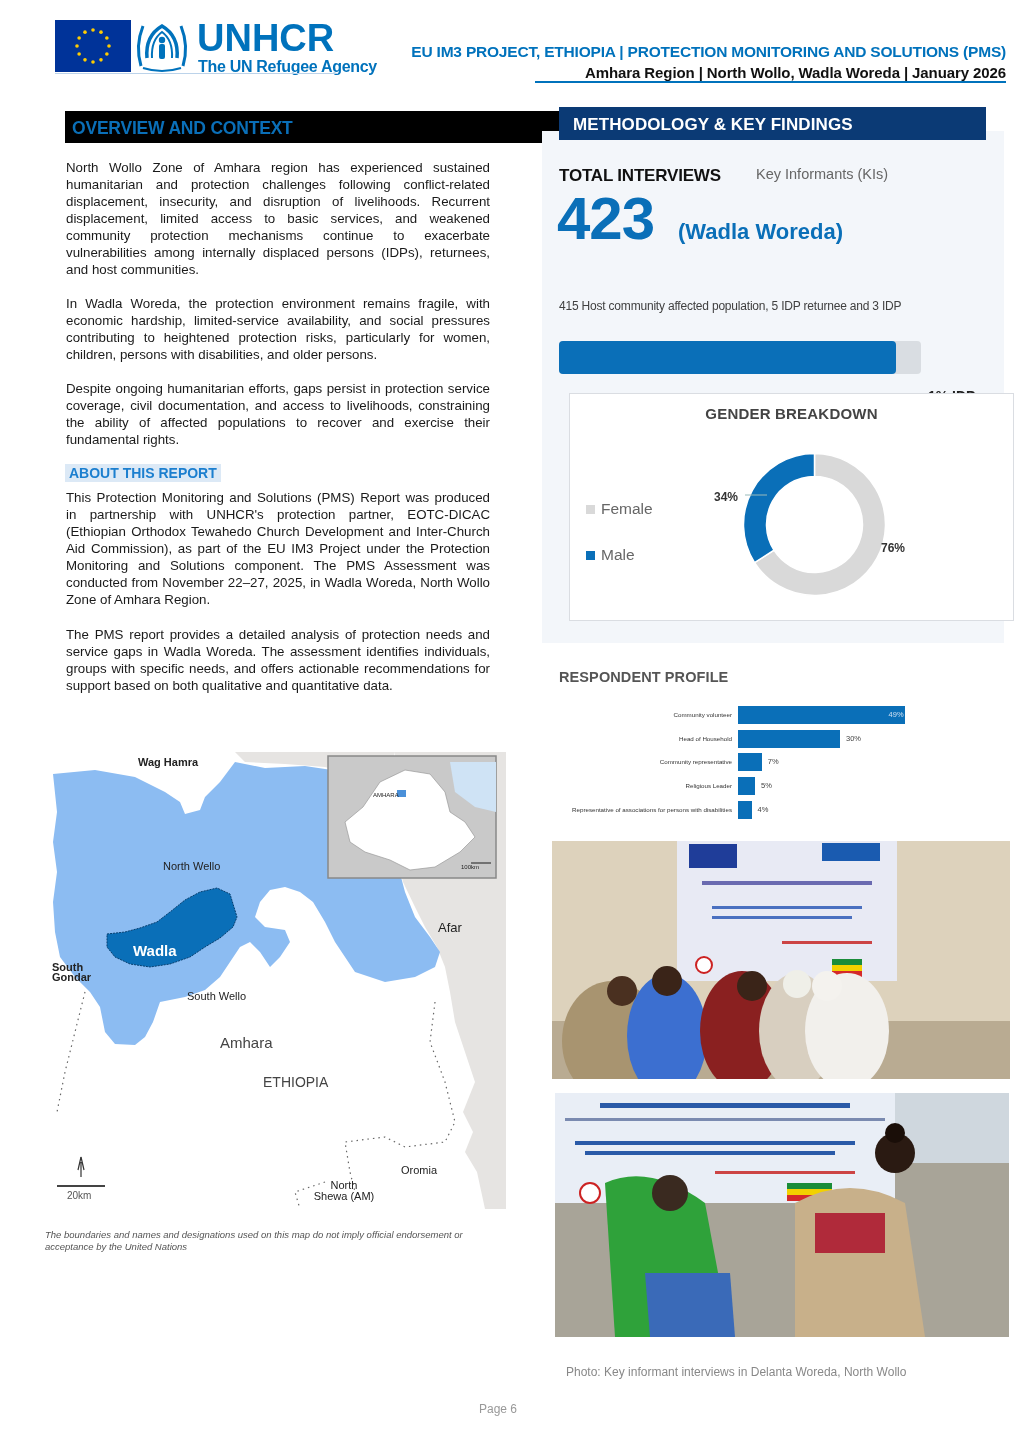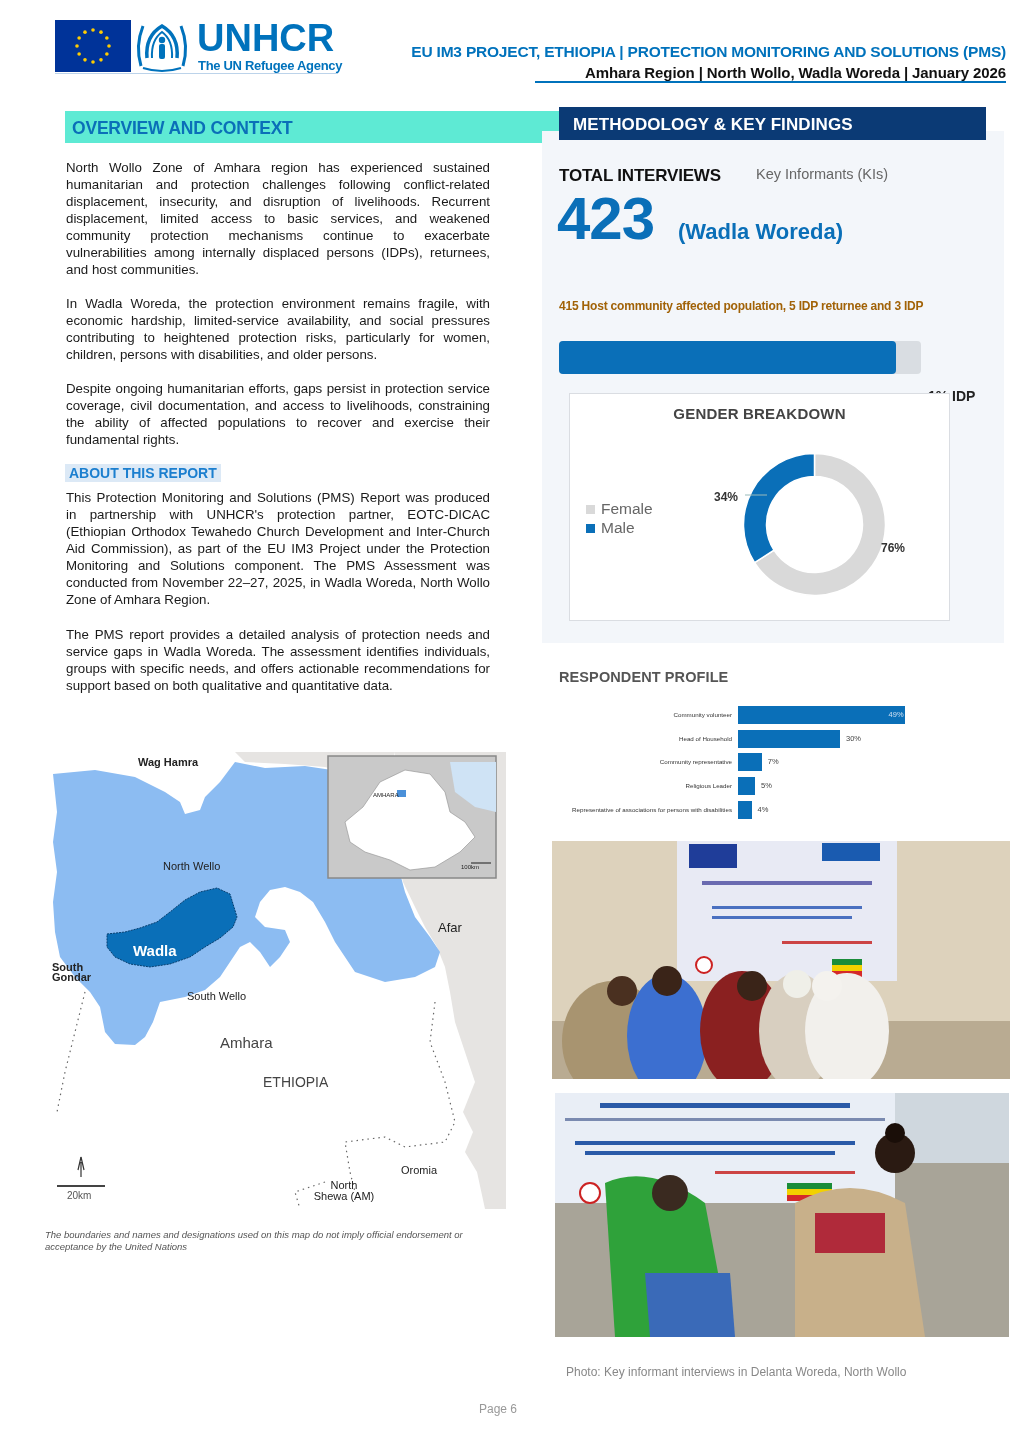--- a/index.html
+++ b/index.html
@@ -4,28 +4,28 @@
 <style>
   * { box-sizing: border-box; margin: 0; padding: 0; }
   html, body { width: 1024px; height: 1448px; background: #ffffff; }
   body { position: relative; font-family: "Liberation Sans", sans-serif; color: #222; overflow: hidden; }
 
   
   .eu-flag { position: absolute; left: 55px; top: 20px; width: 76px; height: 52px; background: #003399; }
   .eu-flag svg { width: 100%; height: 100%; }
   .unhcr-emblem { position: absolute; left: 133px; top: 18px; width: 58px; height: 56px; }
   .unhcr-word { position: absolute; left: 197px; top: 18px; font-family: "Liberation Sans", sans-serif; font-weight: bold; font-size: 38px; color: #0072bc; letter-spacing: 0px; line-height: 40px; }
-  .unhcr-sub { position: absolute; left: 198px; top: 58px; font-family: "Liberation Sans", sans-serif; font-weight: bold; font-size: 13px; color: #0072bc; letter-spacing: -0.3px; }
+  .unhcr-sub { position: absolute; left: 198px; top: 58px; font-family: "Liberation Sans", sans-serif; font-weight: bold; font-size: 16px; color: #0072bc; letter-spacing: -0.3px; }
   .unhcr-underline { position: absolute; left: 55px; top: 73px; width: 283px; height: 1px; background: #bcd3ea; }
   .hdr-title { position: absolute; right: 18px; top: 43px; font-size: 15.5px; font-weight: bold; color: #0072bc; letter-spacing: -0.2px; white-space: nowrap; }
   .hdr-sub { position: absolute; right: 18px; top: 64px; font-size: 15px; font-weight: bold; color: #111; white-space: nowrap; letter-spacing: -0.1px; }
   .hdr-sub-rule { position: absolute; left: 535px; right: 18px; top: 81px; height: 2px; background: #0072bc; }
 
   
-  .ov-head { position: absolute; left: 65px; top: 111px; width: 505px; height: 32px; background: #5eead4; }
+  .ov-head { position: absolute; left: 65px; top: 111px; width: 505px; height: 32px; background: #000000; }
   .ov-head span { position: absolute; left: 7px; top: 7px; font-size: 17.5px; font-weight: bold; color: #0a6fb8; letter-spacing: -0.2px; }
   .para { position: absolute; left: 66px; width: 424px; font-size: 13.3px; line-height: 17px; text-align: justify; color: #1a1a1a; }
   .p1 { top: 159px; }
   .p2 { top: 295px; }
   .p3 { top: 380px; }
   .about-head { position: absolute; left: 65px; top: 464px; background: #dce9f6; padding: 1px 4px; font-size: 14px; font-weight: bold; color: #1c7fcf; }
   .p4 { top: 489px; }
   .p5 { top: 626px; }
 
   
@@ -35,31 +35,31 @@
   .map-disclaimer { position: absolute; left: 45px; top: 1229px; width: 460px; font-size: 9.5px; font-style: italic; color: #555; line-height: 12px; }
 
   
   .kf-panel { position: absolute; left: 542px; top: 131px; width: 462px; height: 512px; background: #f3f6fa; }
   .kf-head { position: absolute; left: 559px; top: 107px; width: 427px; height: 33px; background: #0b3a75; }
   .kf-head span { position: absolute; left: 14px; top: 8px; color: #fff; font-weight: bold; font-size: 17px; letter-spacing: 0.1px; }
   .ti-label { position: absolute; left: 559px; top: 166px; font-size: 17px; font-weight: bold; color: #111; letter-spacing: -0.2px; }
   .ki-label { position: absolute; left: 756px; top: 166px; font-size: 14.5px; color: #666; }
   .big-num { position: absolute; left: 557px; top: 184px; font-size: 60px; font-weight: bold; color: #0a6fb8; letter-spacing: -1px; line-height: 70px; }
   .woreda { position: absolute; left: 678px; top: 219px; font-size: 22px; font-weight: bold; color: #0a6fb8; }
-  .pop-note { position: absolute; left: 559px; top: 299px; font-size: 12px; font-weight: bold; color: #a16207; letter-spacing: -0.2px; }
+  .pop-note { position: absolute; left: 559px; top: 299px; font-size: 12px; font-weight: normal; color: #404040; letter-spacing: -0.2px; }
   .prog-track { position: absolute; left: 559px; top: 341px; width: 362px; height: 33px; background: #d9dde2; border-radius: 4px; }
   .prog-fill { position: absolute; left: 0; top: 0; height: 33px; background: #0a6fb8; border-radius: 4px; }
   .prog-lbl { position: absolute; left: 928px; top: 350px; font-size: 14px; font-weight: bold; color: #222; margin-top: 38px; }
 
-  .gender-card { position: absolute; left: 569px; top: 393px; width: 381px; height: 228px; background: #fff; border: 1px solid #dadde2; }
+  .gender-card { position: absolute; left: 569px; top: 393px; width: 445px; height: 228px; background: #fff; border: 1px solid #dadde2; }
   .gender-title { position: absolute; left: 0; width: 100%; top: 11px; text-align: center; font-size: 15px; font-weight: bold; color: #444; letter-spacing: 0.2px; }
   .legend { position: absolute; left: 16px; font-size: 15.5px; color: #666; }
   .legend i { display: inline-block; width: 9px; height: 9px; margin-right: 6px; vertical-align: middle; }
   .lg-f { top: 106px; }
-  .lg-m { top: 125px; }
+  .lg-m { top: 152px; }
   .donut { position: absolute; left: 172px; top: 58px; width: 145px; height: 145px; }
   .d-lbl { position: absolute; font-size: 12px; font-weight: bold; color: #333; }
 
   .rp-title { position: absolute; left: 559px; top: 669px; font-size: 14.5px; font-weight: bold; color: #555; letter-spacing: 0.1px; }
   .rp-chart { position: absolute; left: 555px; top: 705px; width: 380px; height: 130px; }
   .rp-row { position: absolute; left: 0; width: 380px; height: 20px; }
   .rp-lab { position: absolute; right: 203px; top: 6px; font-size: 6.2px; color: #333; white-space: nowrap; text-align: right; }
   .rp-bar { position: absolute; left: 183px; top: 1px; height: 18px; background: #0a6fb8; }
   .rp-val { position: absolute; top: 5px; font-size: 7.5px; color: #444; }
 

